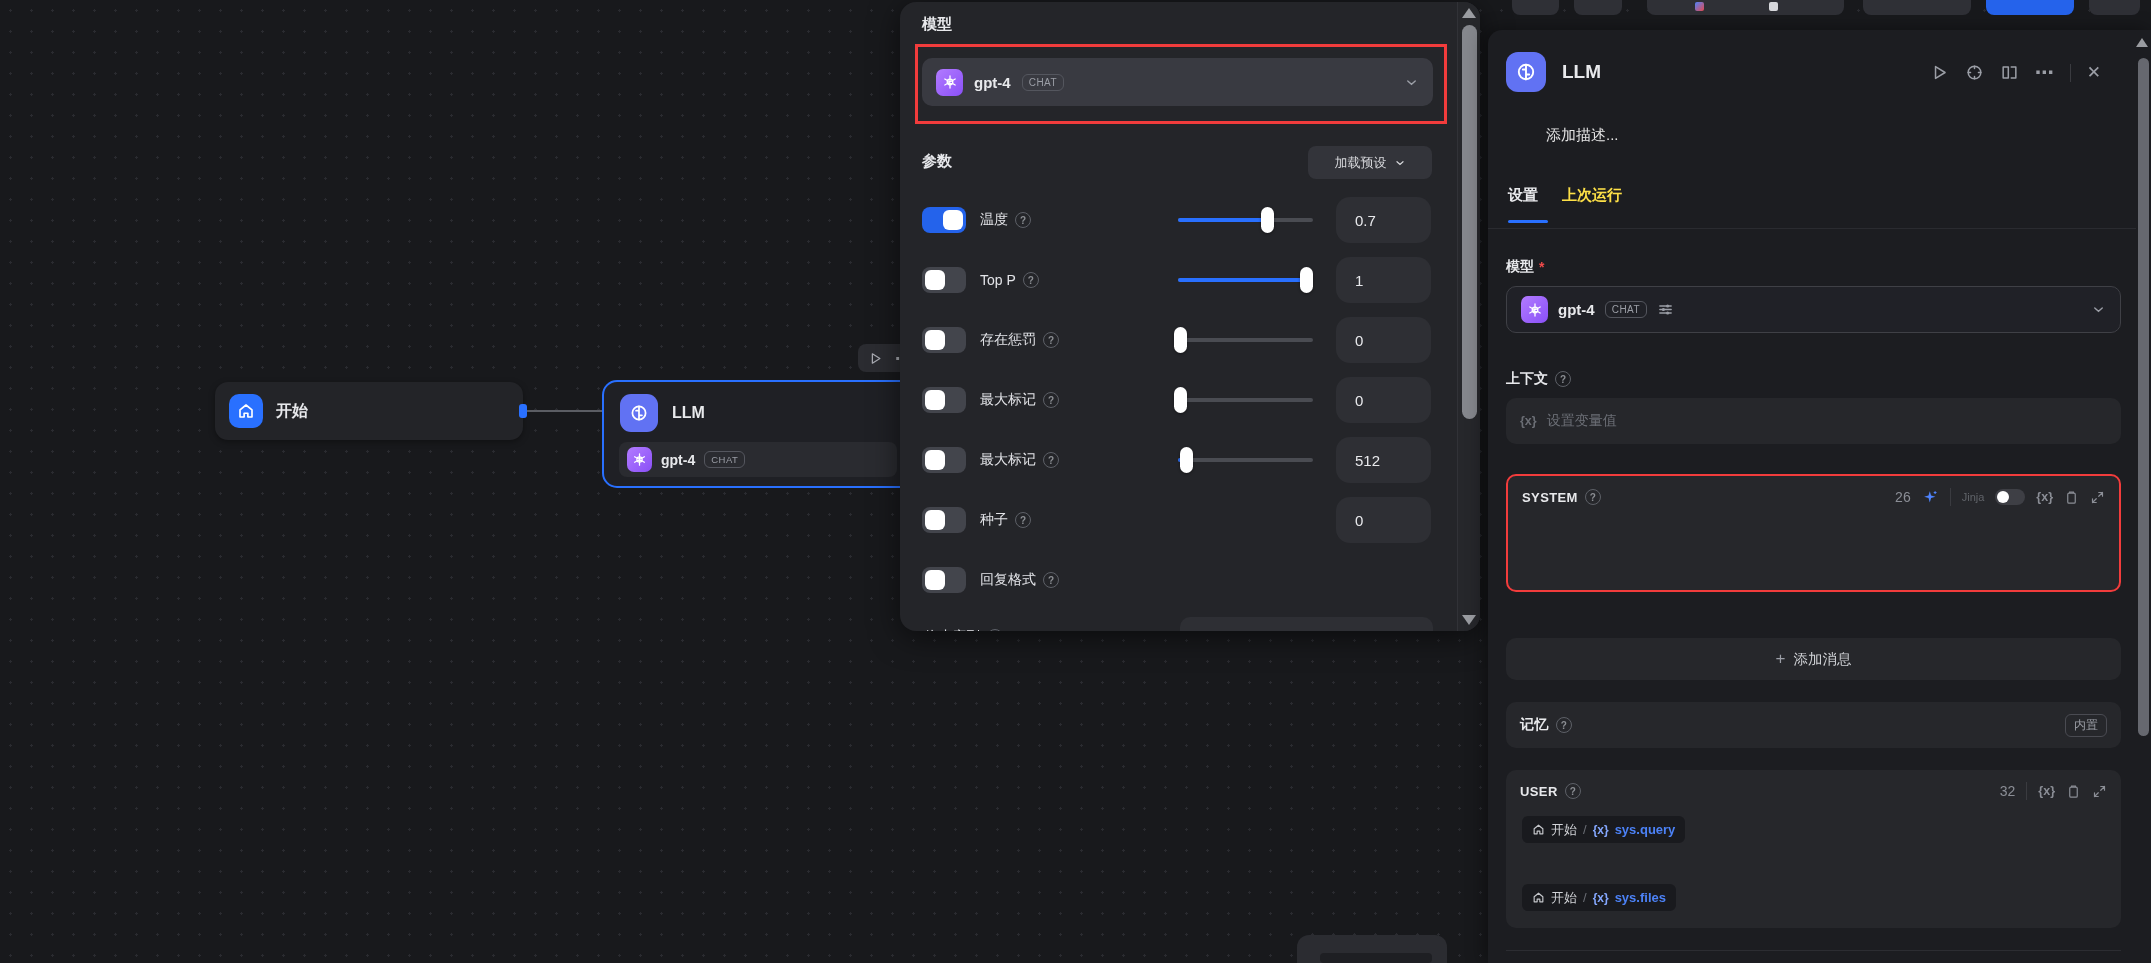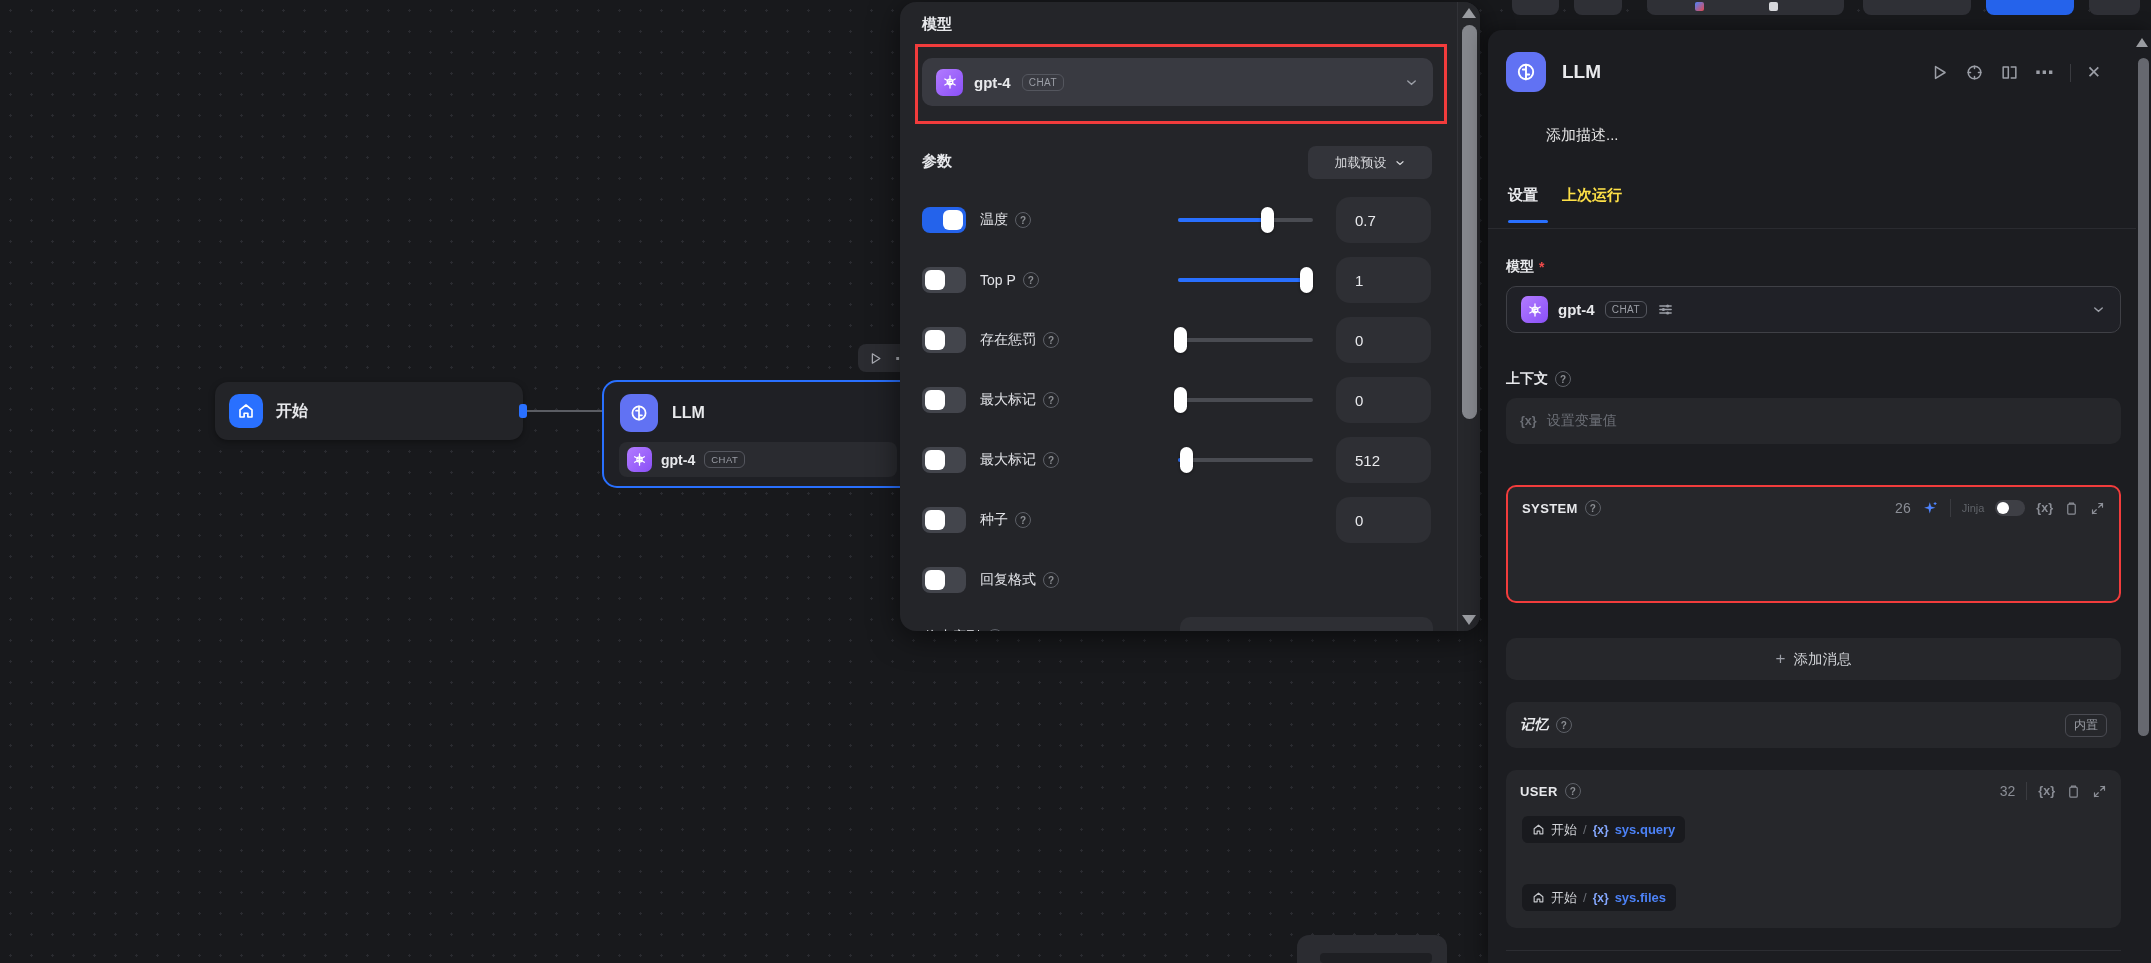--- a/index.html
+++ b/index.html
@@ -97,21 +97,21 @@
     border:1px solid #3f4046; border-radius:10px; display:flex; align-items:center; padding:0 14px; gap:10px; }
   .ctx-input { position:absolute; left:18px; top:368px; width:615px; height:46px; background:#26272b; border-radius:10px;
     display:flex; align-items:center; padding:0 14px; gap:10px; font-size:14px; color:#6b6e75; }
   .card { position:absolute; left:18px; width:615px; background:#26272b; border-radius:10px; }
   .card-hdr { display:flex; align-items:center; padding:0 14px; height:42px; }
   .role { font-size:13px; font-weight:bold; letter-spacing:.4px; }
   .card-tools { margin-left:auto; display:flex; align-items:center; gap:11px; color:#8b8e96; font-size:14px; }
   .jinja-tgl { position:relative; width:30px; height:16px; border-radius:8px; background:#3e3f45; }
   .jinja-tgl .knob { position:absolute; left:2px; top:2px; width:12px; height:12px; border-radius:50%; background:#fff; }
   .varx { font-size:12.5px; font-weight:bold; }
-  .sys-card { top:455px; height:118px; border:2.5px solid #f23c3c; }
+  .sys-card { top:444px; height:118px; border:2.5px solid #f23c3c; }
   .sys-text { padding:8px 16px; font-size:14.5px; color:#dfe0e3; }
   .addmsg { position:absolute; left:18px; top:608px; width:615px; height:42px; background:#26272b; border-radius:10px;
     display:flex; align-items:center; justify-content:center; gap:8px; font-size:14.5px; color:#cfd1d5; }
   .mem-card { top:672px; height:46px; }
   .badge-builtin { margin-left:auto; border:1px solid #4a4b52; border-radius:6px; font-size:12px; color:#9b9ea6; padding:2px 8px; }
   .user-card { top:740px; height:158px; }
   .chip { position:absolute; left:16px; height:27px; background:#191a1e; border-radius:6px;
     display:inline-flex; align-items:center; padding:0 10px; gap:6px; font-size:13px; }
   .chip .nname { color:#d2d4d8; }
   .chip .sep { color:#6b6e75; }
@@ -434,21 +434,21 @@
     </div>
   </div>
 
   <div class="addmsg">
     <span style="font-size:17px;color:#9b9ea6;">+</span>
     <span>添加消息</span>
   </div>
 
   <div class="card mem-card">
     <div class="card-hdr" style="height:46px;">
-      <span class="role" style="font-size:14px;font-style:italic;">记忆</span>
+      <span class="role" style="font-size:14px;">记忆</span>
       <span class="help">?</span>
       <span class="badge-builtin">内置</span>
     </div>
   </div>
 
   <div class="card user-card">
     <div class="card-hdr">
       <span class="role">USER</span>
       <span class="help">?</span>
       <span class="card-tools">

